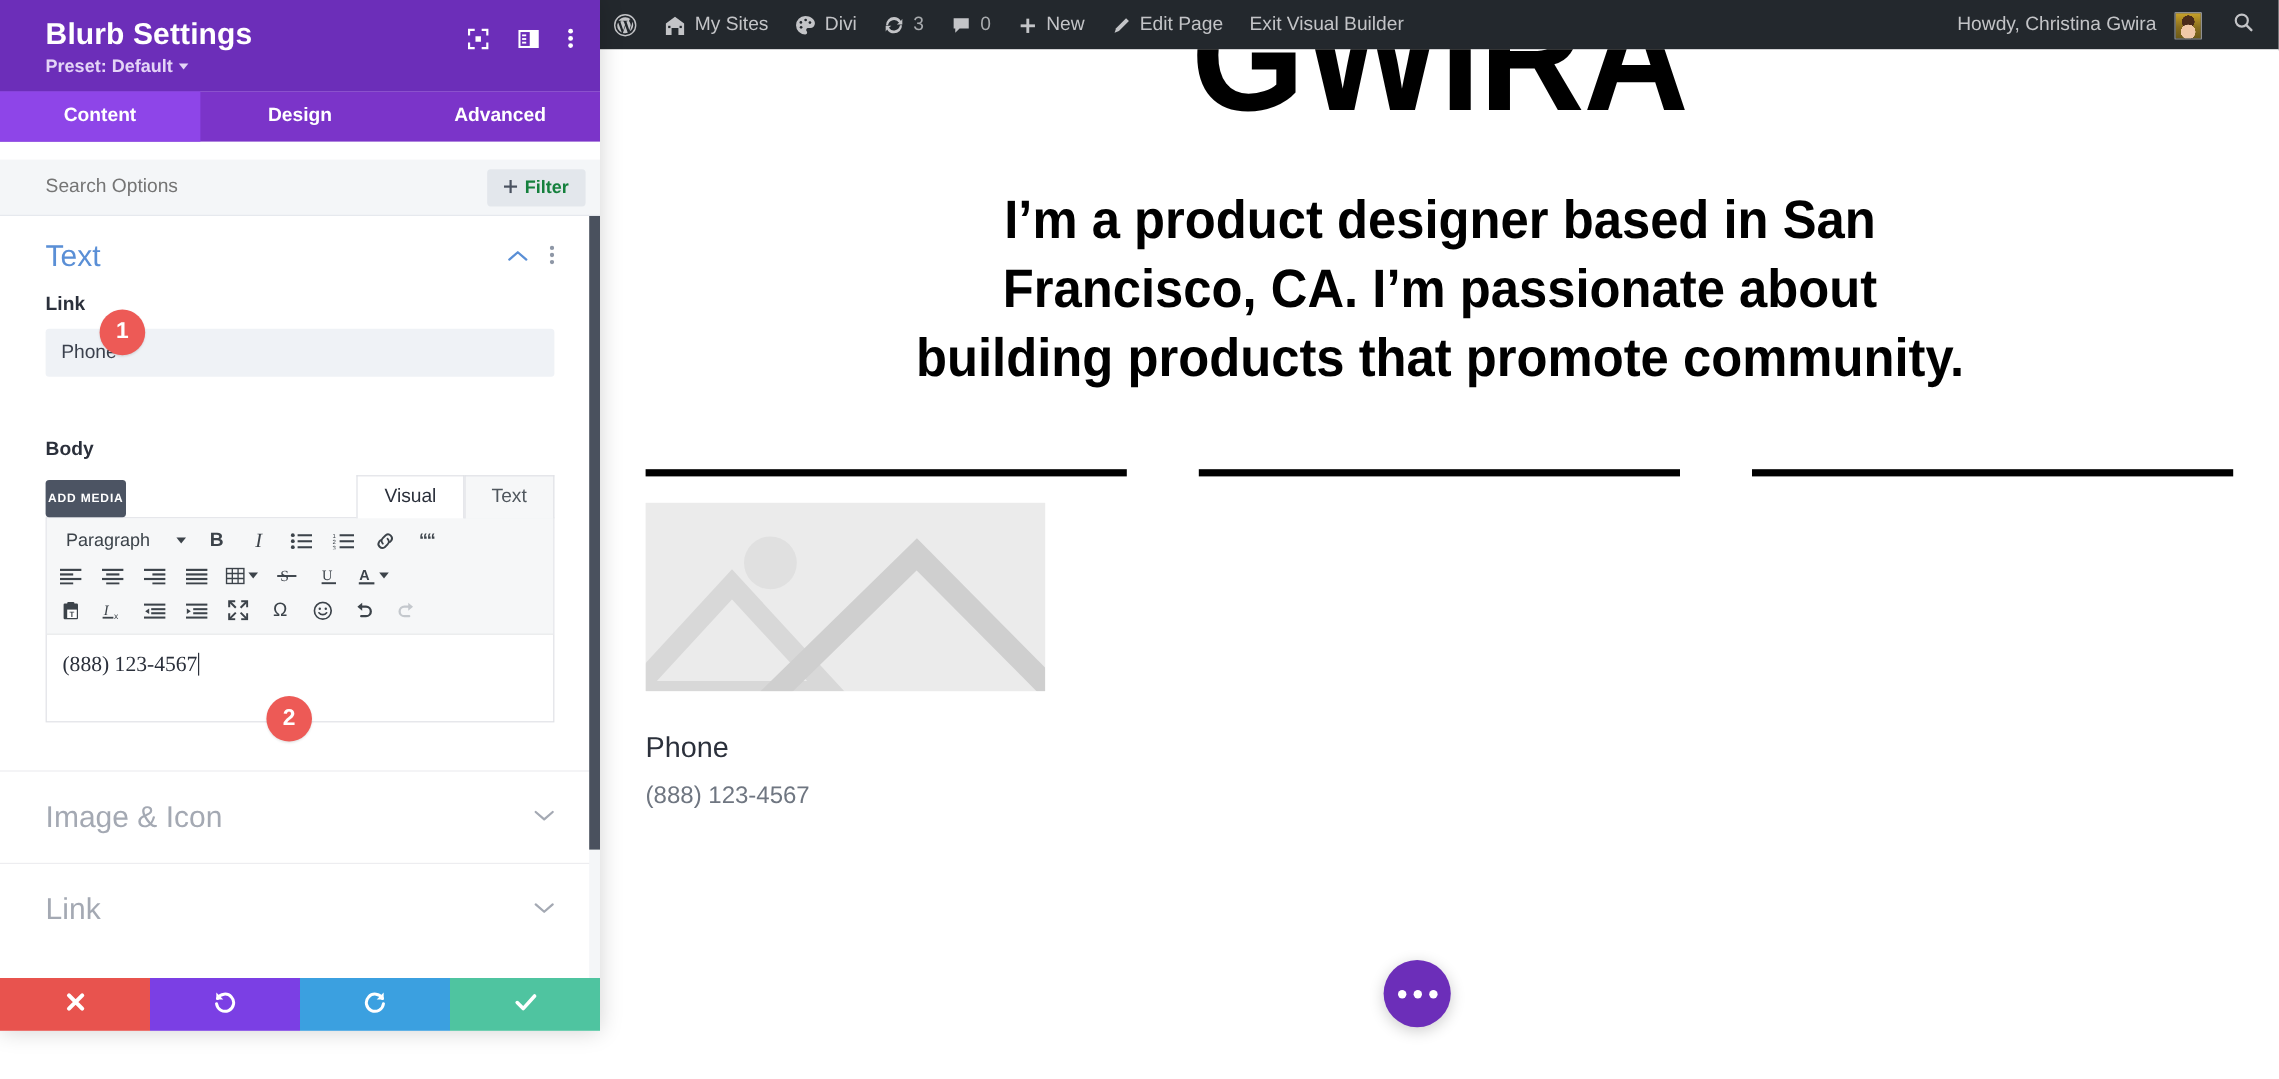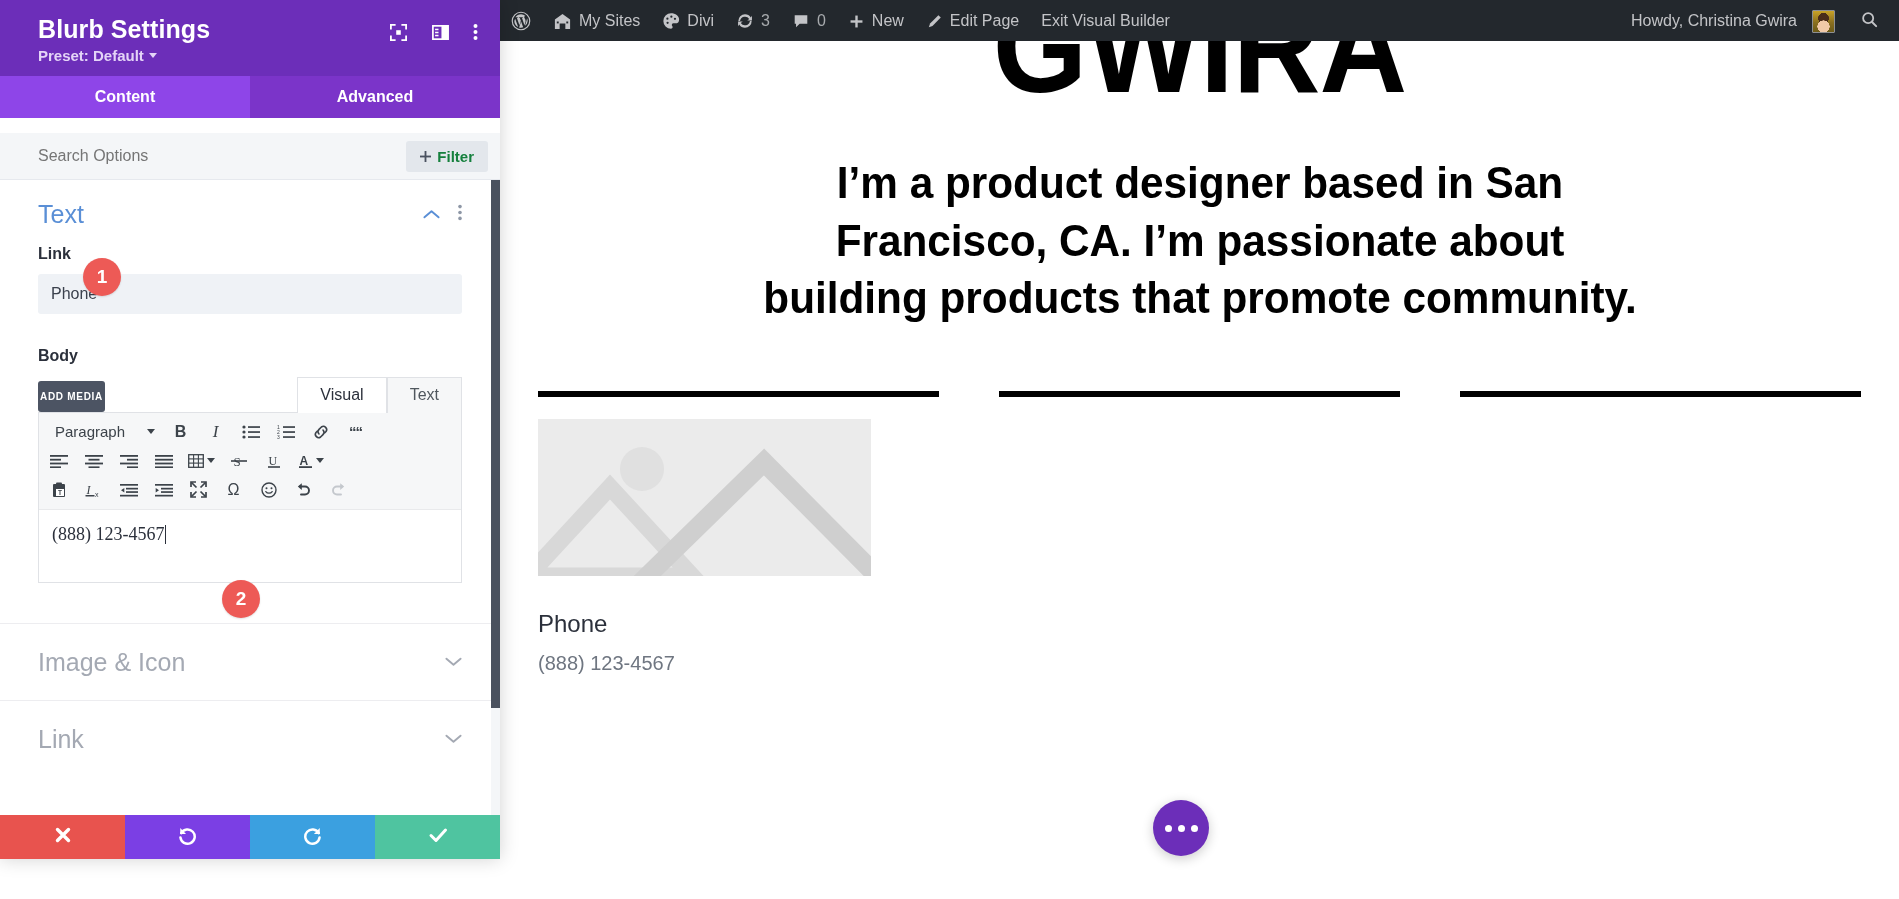--- a/index.html
+++ b/index.html
@@ -106,21 +106,21 @@
   .field-label {
     color: #2b303b; font-size: 16px; font-weight: 600;
     margin-bottom: 11px; display: flex; align-items: center;
   }
   .text-input {
     width: 100%; background: #eff2f6; border: none; border-radius: 3px;
     padding: 11px 13px; color: #3b414d; font-size: 16px;
     font-family: inherit; outline: none;
   }
 
-  .body-field { margin-top: 33px; }
+  .body-field { margin-top: 52px; }
   .editor-topbar { display: flex; align-items: flex-end; margin-top: 10px; position: relative; }
   .add-media-btn {
     background: #4c5463; color: #ffffff; font-size: 10px; font-weight: 700;
     letter-spacing: .7px; padding: 10px 2px; border-radius: 3px; cursor: pointer;
   }
   .ed-tabs { margin-left: auto; display: flex; align-items: flex-end; }
   .ed-tab {
     font-size: 16px; color: #50575e; padding: 8px 22px 9px 22px;
     border: 1px solid #e0e2e6; border-bottom: none; cursor: pointer;
     background: #f6f7f8; position: relative; top: 1px;
@@ -381,20 +381,21 @@
             <circle cx="2.5" cy="4" r="2" fill="#fff"></circle>
             <circle cx="2.5" cy="10" r="2" fill="#fff"></circle>
             <circle cx="2.5" cy="16" r="2" fill="#fff"></circle>
           </svg>
         </span>
       </div>
     </div>
 
     <div class="panel-tabs">
       <div class="ptab active">Content</div>
+      <div class="ptab">Design</div>
       <div class="ptab">Advanced</div>
     </div>
 
     <div class="panel-search">
       <input class="sfield" placeholder="Search Options" style="">
       <div class="filter-btn">
         <span>
           <svg width="11" height="11" viewBox="0 0 12 12">
             <rect x="5" y="0" width="2" height="12" fill="#4a5260"></rect>
             <rect x="0" y="5" width="12" height="2" fill="#4a5260"></rect>

